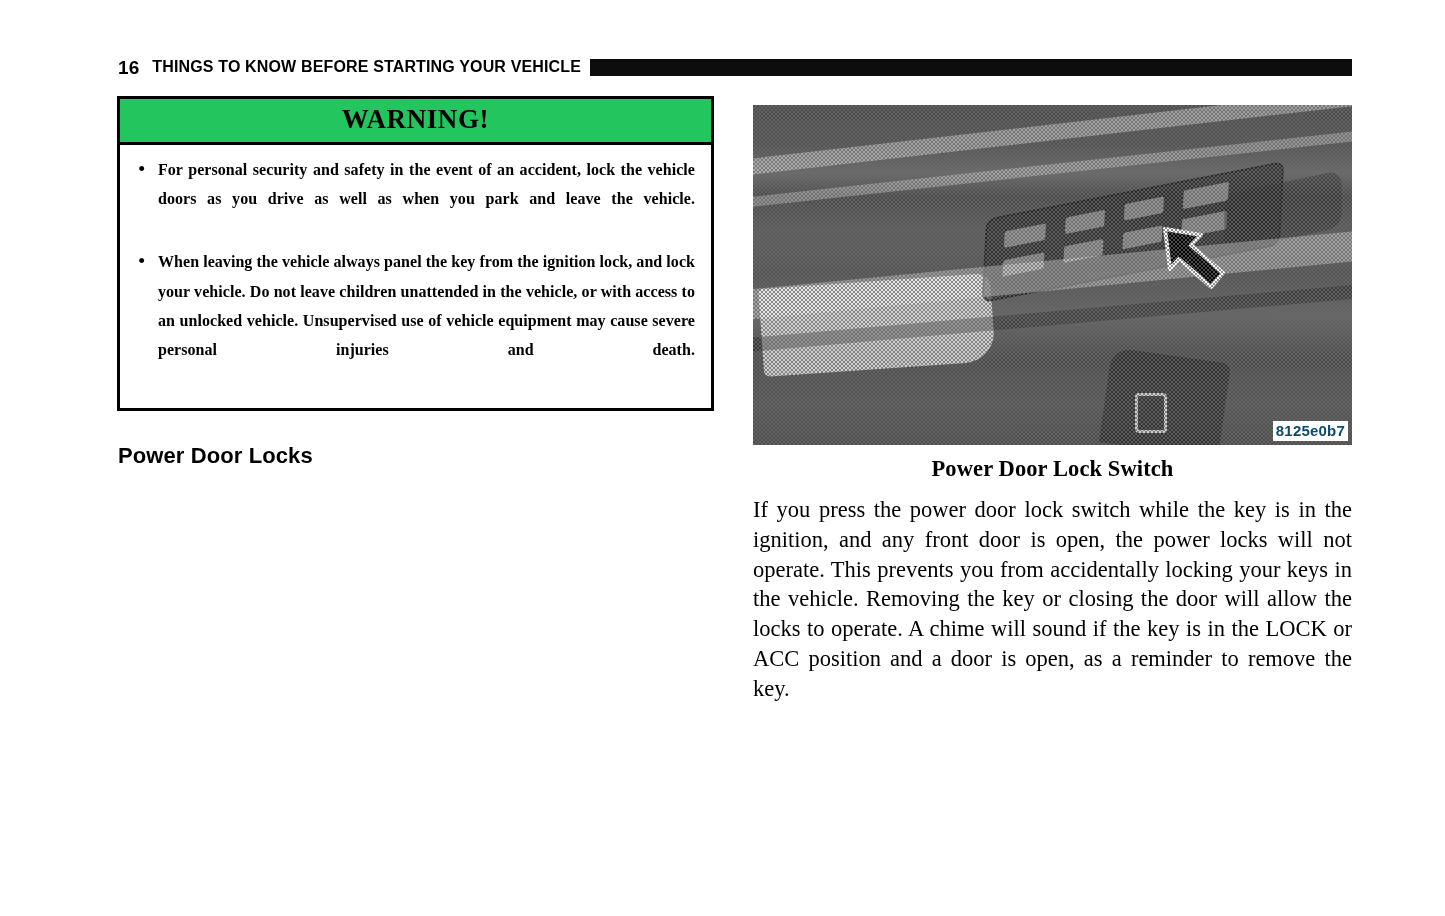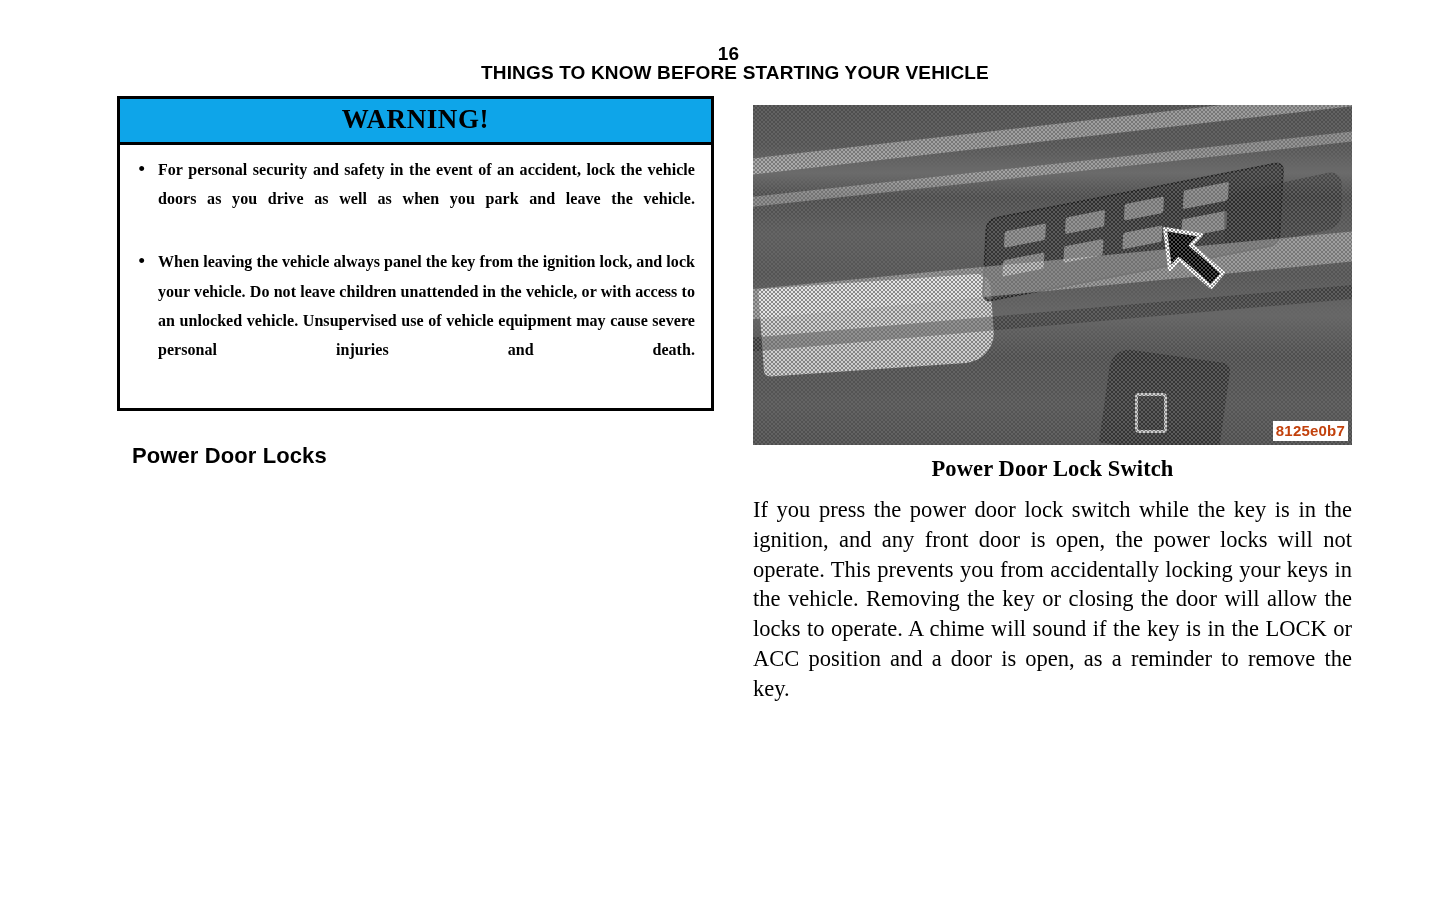--- a/index.html
+++ b/index.html
@@ -13,39 +13,38 @@
     position: relative;
     font-family: "Liberation Serif", serif;
     color: #000000;
     overflow: hidden;
   }
 
   
   #page-header {
     position: absolute;
     left: 118px;
-    top: 44px;
+    top: 54px;
     width: 1234px;
     height: 26px;
     display: flex;
     align-items: center;
-    flex-direction: column;
   }
   #page-number {
     font-family: "Liberation Sans", sans-serif;
     font-weight: bold;
     font-size: 19px;
     letter-spacing: 0.1px;
     margin-right: 13px;
     line-height: 1;
   }
   #header-title {
     font-family: "Liberation Sans", sans-serif;
     font-weight: bold;
-    font-size: 19px;
+    font-size: 16px;
     letter-spacing: 0.15px;
     white-space: nowrap;
     line-height: 1;
     text-align: center;
   }
   #header-rule {
     flex: 1 1 auto;
     height: 17px;
     background: #0d0d0d;
     margin-left: 9px;
@@ -73,21 +72,21 @@
   }
 
   
   #warning-box {
     border: 3px solid #000000;
     background: #ffffff;
     box-sizing: border-box;
     width: 597px;
   }
   #warning-header {
-    background: #0ea5e9;
+    background: #22c55e;
     border-bottom: 3px solid #000000;
     text-align: center;
     padding: 7px 0 9px 0;
   }
   #warning-title {
     font-family: "Liberation Serif", serif;
     font-weight: bold;
     font-size: 27px;
     letter-spacing: 0.6px;
     line-height: 1;
@@ -125,21 +124,21 @@
     display: inline-block;
     width: 100%;
   }
 
   
   #section-heading {
     font-family: "Liberation Sans", sans-serif;
     font-weight: bold;
     font-size: 22px;
     letter-spacing: 0.1px;
-    margin: 32px 0 3px 15px;
+    margin: 32px 0 3px 1px;
     line-height: 1.15;
   }
   #left-paragraph {
     font-family: "Liberation Serif", serif;
     font-size: 22.5px;
     line-height: 29.6px;
     text-align: justify;
     text-justify: inter-word;
     margin: 0 0 0 1px;
     width: 596px;
@@ -264,21 +263,21 @@
     left: 408px;
     top: 118px;
     width: 72px;
     height: 72px;
   }
   #photo-id {
     position: absolute;
     right: 4px;
     bottom: 4px;
     background: #ffffff;
-    color: #c2410c;
+    color: #0c4a6e;
     font-family: "Liberation Sans", sans-serif;
     font-weight: bold;
     font-size: 15px;
     line-height: 1;
     padding: 2px 3px 3px 3px;
     letter-spacing: 0.2px;
   }
   #photo-caption {
     text-align: center;
     font-family: "Liberation Serif", serif;

